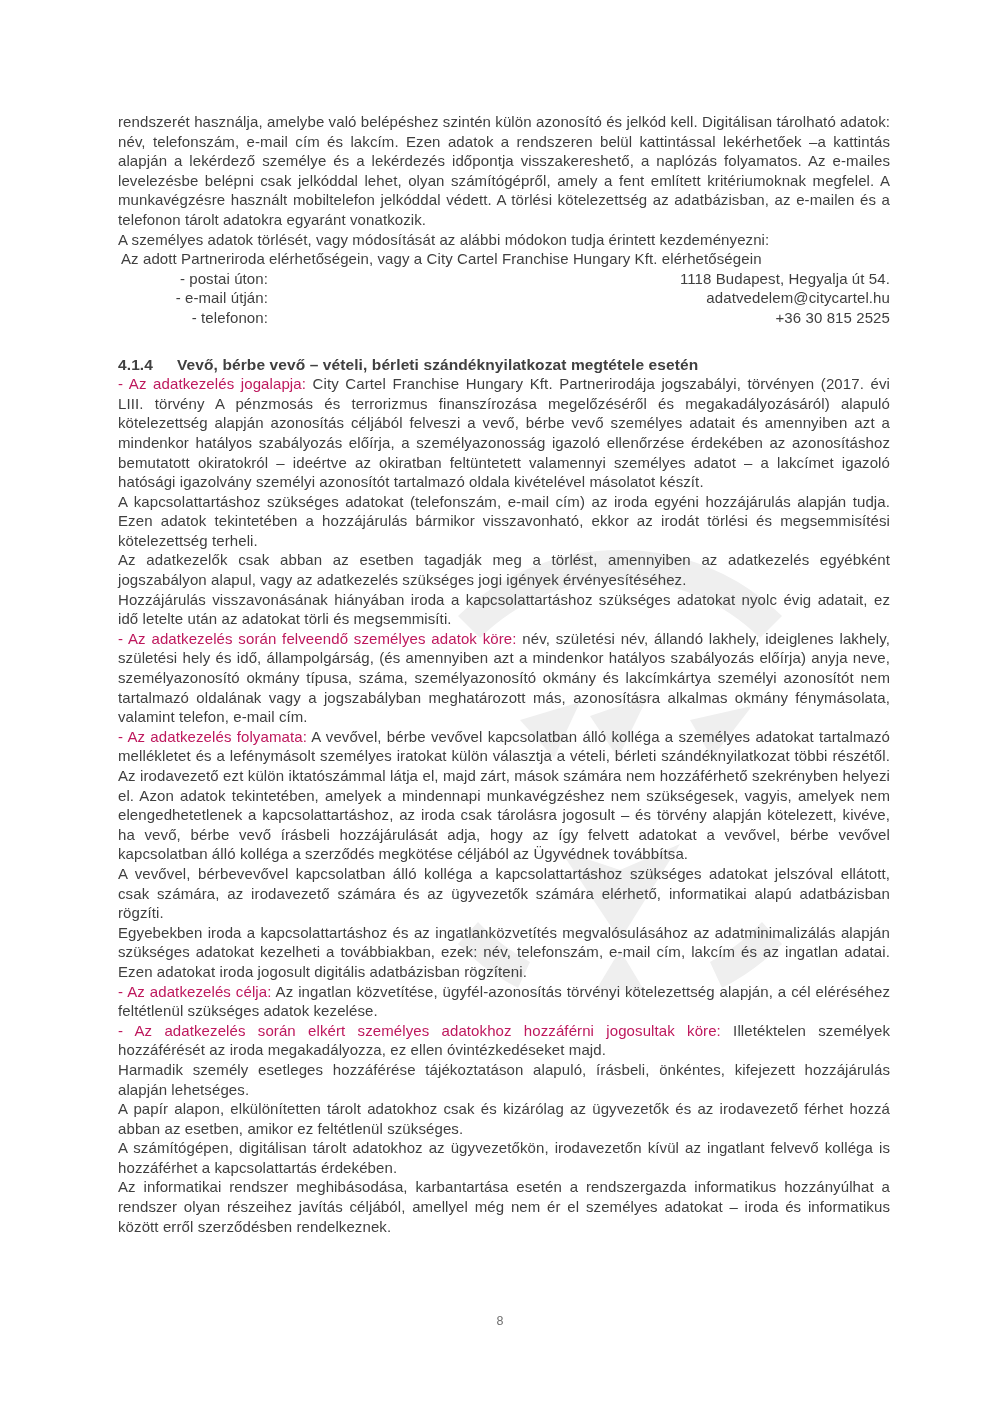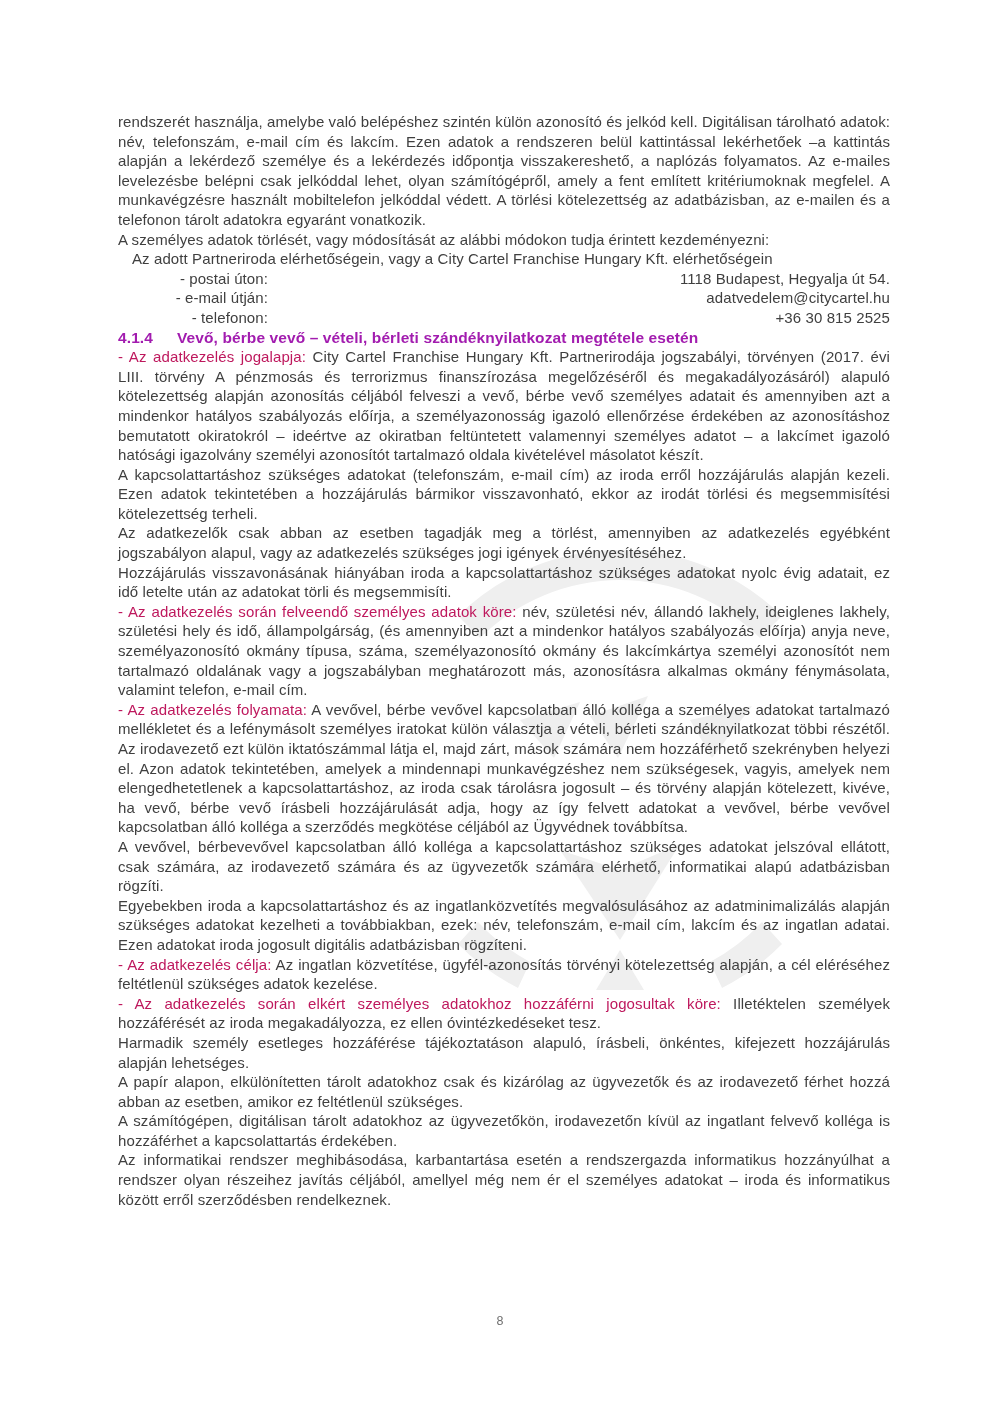--- a/index.html
+++ b/index.html
@@ -30,27 +30,28 @@
     left: 118px;
     top: 112px;
     width: 772px;
     z-index: 1;
     font-size: 15px;
     line-height: 19.6px;
     letter-spacing: 0.1px;
   }
   p { margin: 0; }
   .justified { text-align: justify; text-justify: inter-word; }
-  .indent-slight { padding-left: 3px; margin-left: 11px; }
+  .indent-slight { padding-left: 3px; }
   .contact-row { display: flex; text-align: right; }
   .contact-label { width: 150px; flex: 0 0 150px; }
   .contact-value { flex: 1; }
   .section-heading {
+    margin-top: 27px;
     font-weight: bold;
-    color: #a21caf;
+    color: #404040;
     font-size: 15.5px;
     letter-spacing: 0.1px;
   }
   .section-number { display: inline-block; margin-right: 24px; }
   .lead { font-weight: normal; color: #be185d; }
   .footer-page-number {
     position: absolute;
     left: 0;
     top: 1314px;
     width: 1000px;
@@ -98,21 +99,21 @@
   </div>
 
   <p class="section-heading">
     <span class="section-number">4.1.4</span><span>Vevő, bérbe vevő – vételi, bérleti szándéknyilatkozat megtétele esetén</span>
   </p>
 
   <p class="justified">
     <span class="lead">- Az adatkezelés jogalapja:</span><span> City Cartel Franchise Hungary Kft. Partnerirodája jogszabályi, törvényen (2017. évi LIII. törvény A pénzmosás és terrorizmus finanszírozása megelőzéséről és megakadályozásáról) alapuló kötelezettség alapján azonosítás céljából felveszi a vevő, bérbe vevő személyes adatait és amennyiben azt a mindenkor hatályos szabályozás előírja, a személyazonosság igazoló ellenőrzése érdekében az azonosításhoz bemutatott okiratokról – ideértve az okiratban feltüntetett valamennyi személyes adatot – a lakcímet igazoló hatósági igazolvány személyi azonosítót tartalmazó oldala kivételével másolatot készít.</span>
   </p>
   <p class="justified">
-    <span>A kapcsolattartáshoz szükséges adatokat (telefonszám, e-mail cím) az iroda erről hozzájárulás alapján kezeli. Ezen adatok tekintetében a hozzájárulás bármikor visszavonható, ekkor az irodát törlési és megsemmisítési kötelezettség terheli.</span>
+    <span>A kapcsolattartáshoz szükséges adatokat (telefonszám, e-mail cím) az iroda egyéni hozzájárulás alapján tudja. Ezen adatok tekintetében a hozzájárulás bármikor visszavonható, ekkor az irodát törlési és megsemmisítési kötelezettség terheli.</span>
   </p>
   <p class="justified">
     <span>Az adatkezelők csak abban az esetben tagadják meg a törlést, amennyiben az adatkezelés egyébként jogszabályon alapul, vagy az adatkezelés szükséges jogi igények érvényesítéséhez.</span>
   </p>
   <p class="justified">
     <span>Hozzájárulás visszavonásának hiányában iroda a kapcsolattartáshoz szükséges adatokat nyolc évig adatait, ez idő letelte után az adatokat törli és megsemmisíti.</span>
   </p>
   <p class="justified">
     <span class="lead">- Az adatkezelés során felveendő személyes adatok köre:</span><span> név, születési név, állandó lakhely, ideiglenes lakhely, születési hely és idő, állampolgárság, (és amennyiben azt a mindenkor hatályos szabályozás előírja) anyja neve, személyazonosító okmány típusa, száma, személyazonosító okmány és lakcímkártya személyi azonosítót nem tartalmazó oldalának vagy a jogszabályban meghatározott más, azonosításra alkalmas okmány fénymásolata, valamint telefon, e-mail cím.</span>
   </p>
@@ -122,21 +123,21 @@
   <p class="justified">
     <span>A vevővel, bérbevevővel kapcsolatban álló kolléga a kapcsolattartáshoz szükséges adatokat jelszóval ellátott, csak számára, az irodavezető számára és az ügyvezetők számára elérhető, informatikai alapú adatbázisban rögzíti.</span>
   </p>
   <p class="justified">
     <span>Egyebekben iroda a kapcsolattartáshoz és az ingatlanközvetítés megvalósulásához az adatminimalizálás alapján szükséges adatokat kezelheti a továbbiakban, ezek: név, telefonszám, e-mail cím, lakcím és az ingatlan adatai. Ezen adatokat iroda jogosult digitális adatbázisban rögzíteni.</span>
   </p>
   <p class="justified">
     <span class="lead">- Az adatkezelés célja:</span><span> Az ingatlan közvetítése, ügyfél-azonosítás törvényi kötelezettség alapján, a cél eléréséhez feltétlenül szükséges adatok kezelése.</span>
   </p>
   <p class="justified">
-    <span class="lead">- Az adatkezelés során elkért személyes adatokhoz hozzáférni jogosultak köre:</span><span> Illetéktelen személyek hozzáférését az iroda megakadályozza, ez ellen óvintézkedéseket tesz.</span>
+    <span class="lead">- Az adatkezelés során elkért személyes adatokhoz hozzáférni jogosultak köre:</span><span> Illetéktelen személyek hozzáférését az iroda megakadályozza, ez ellen óvintézkedéseket majd.</span>
   </p>
   <p class="justified">
     <span>Harmadik személy esetleges hozzáférése tájékoztatáson alapuló, írásbeli, önkéntes, kifejezett hozzájárulás alapján lehetséges.</span>
   </p>
   <p class="justified">
     <span>A papír alapon, elkülönítetten tárolt adatokhoz csak és kizárólag az ügyvezetők és az irodavezető férhet hozzá abban az esetben, amikor ez feltétlenül szükséges.</span>
   </p>
   <p class="justified">
     <span>A számítógépen, digitálisan tárolt adatokhoz az ügyvezetőkön, irodavezetőn kívül az ingatlant felvevő kolléga is hozzáférhet a kapcsolattartás érdekében.</span>
   </p>

